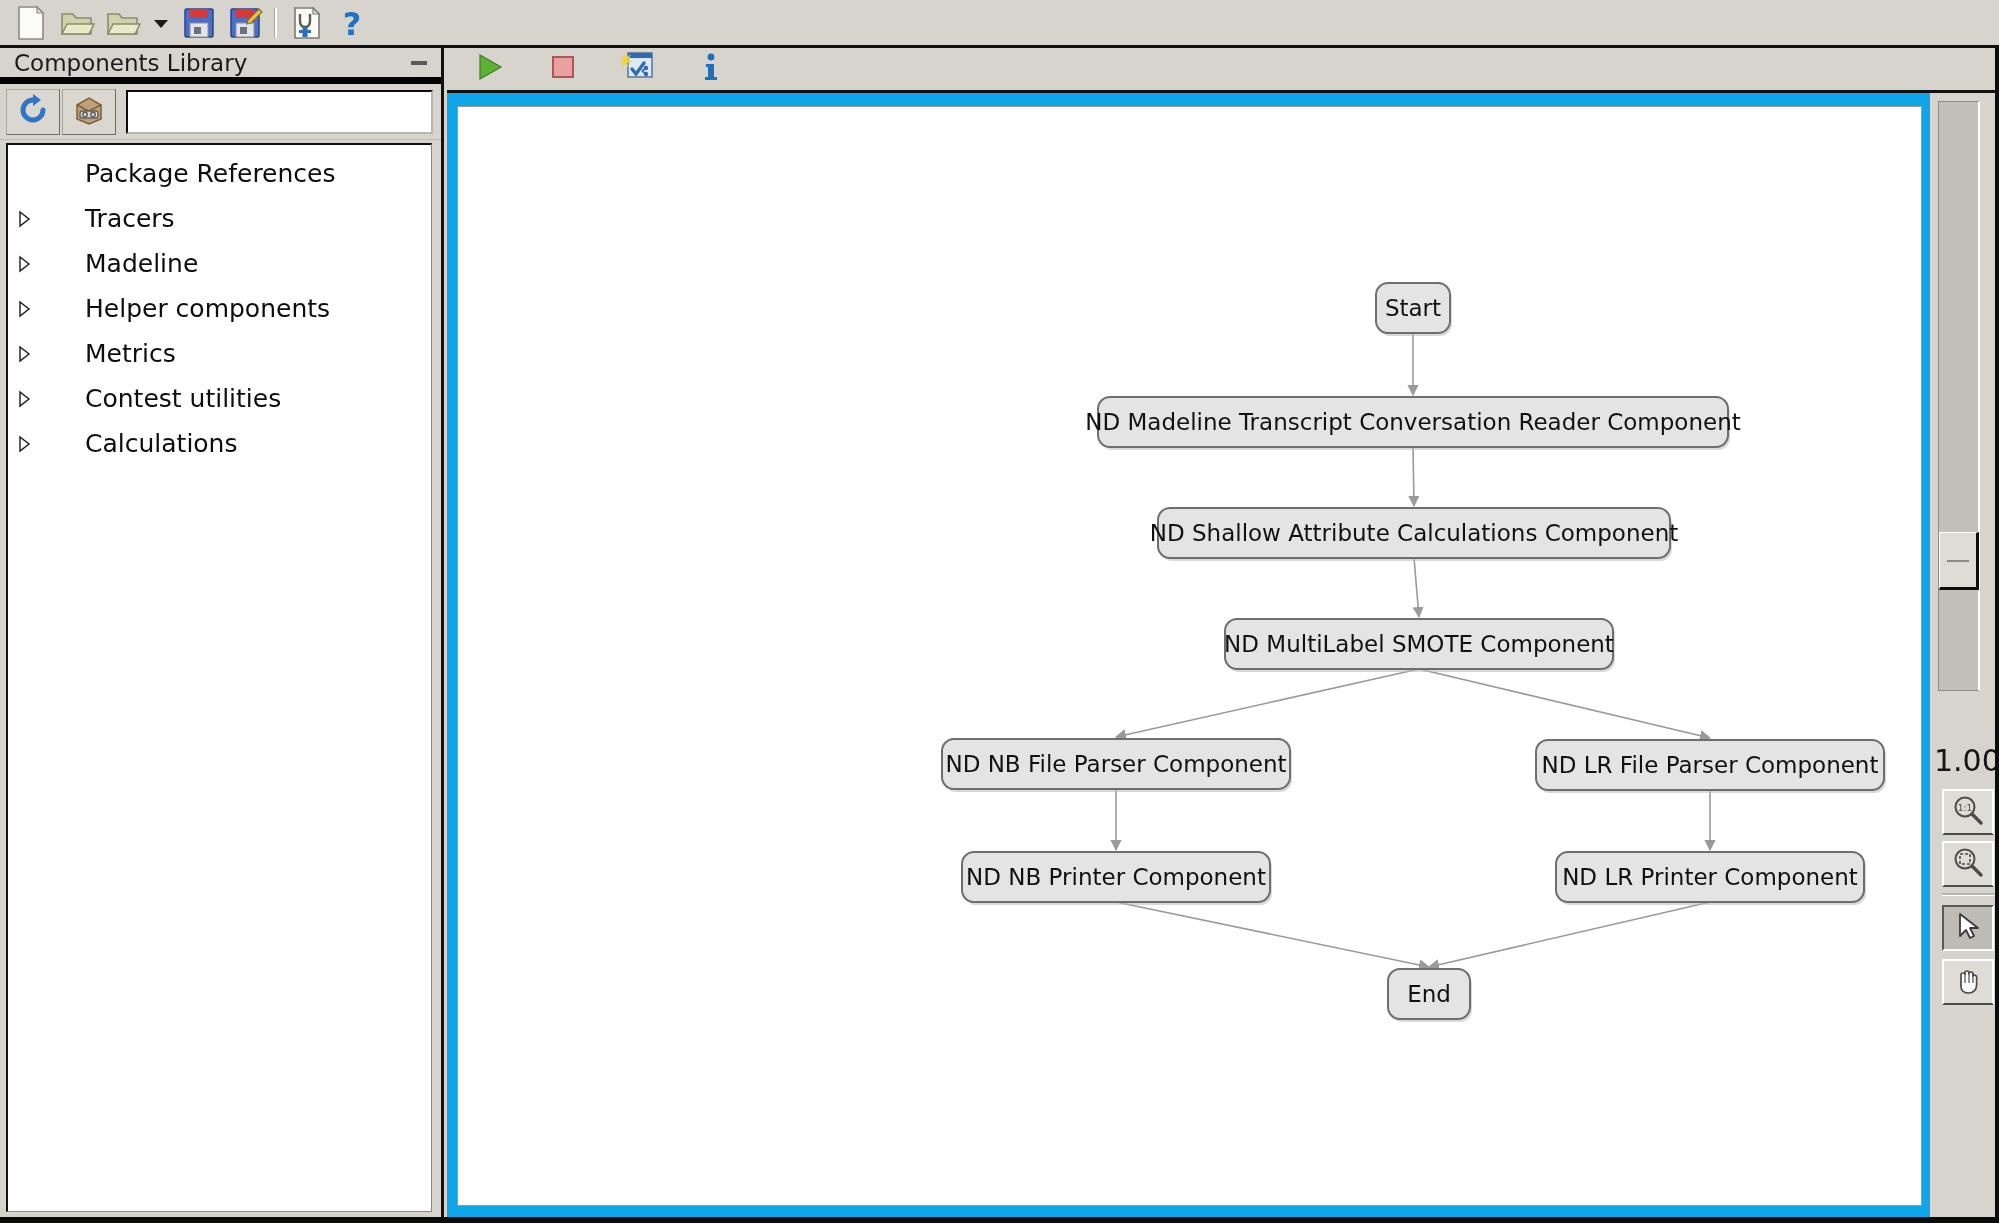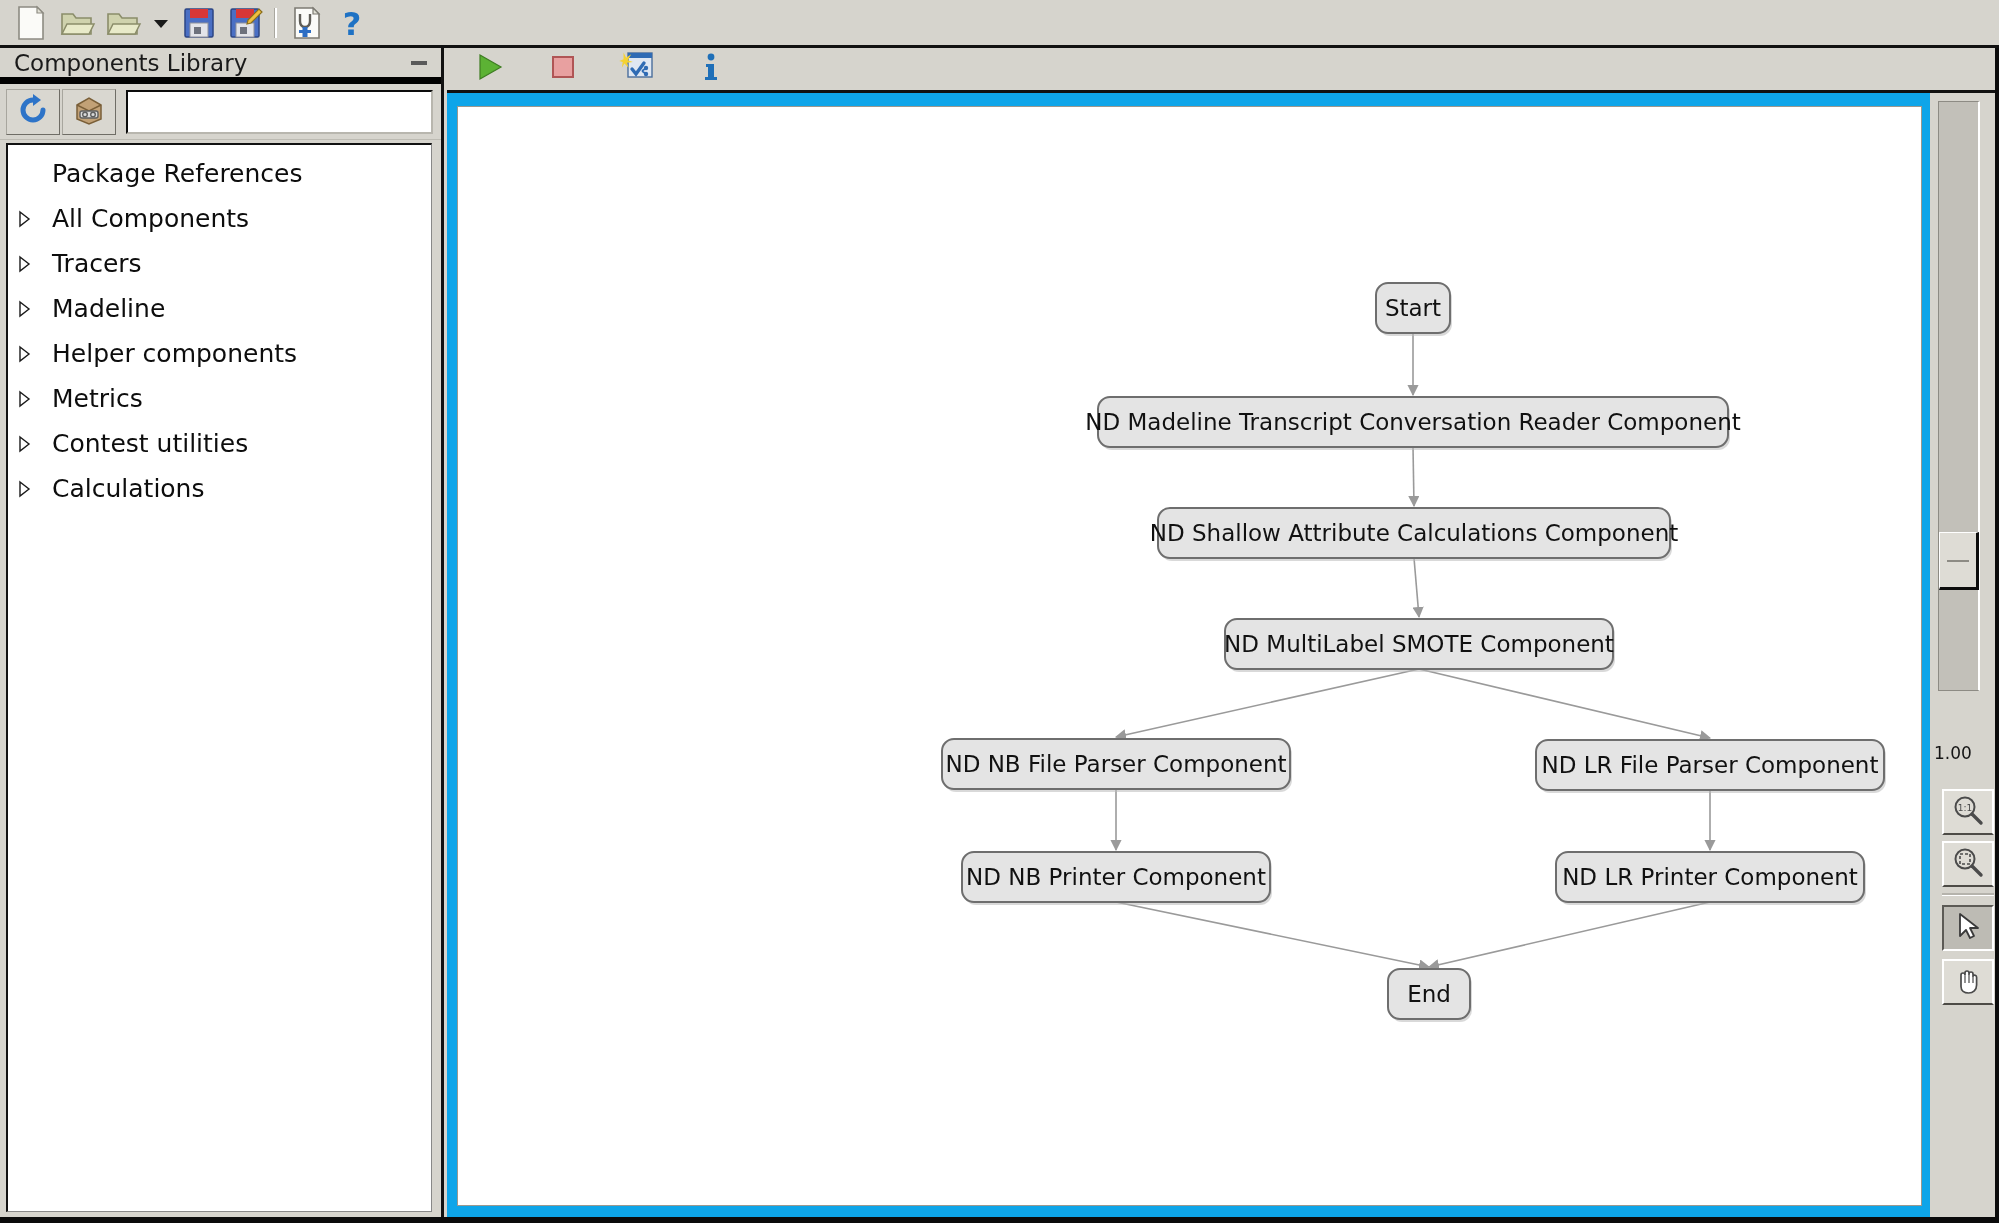--- a/index.html
+++ b/index.html
@@ -104,20 +104,21 @@
     overflow: hidden;
     padding-top: 6px;
   }
   .tree-row {
     display: flex; align-items: center;
     height: 45px;
     padding-left: 8px;
     cursor: pointer;
     font-size: 25px;
     color: #0d0d0d;
+    gap: 33px;
   }
   .tw {
     width: 30px; height: 45px;
     display: flex; align-items: center; justify-content: flex-start;
     flex: 0 0 30px;
   }
   .tw svg { display: block; }
   .tree-label { margin-left: 6px; white-space: nowrap; }
 
   
@@ -178,21 +179,21 @@
   }
   #vscroll-thumb::after {
     content: "";
     position: absolute; left: 7px; top: 50%;
     width: 22px; height: 2px;
     background: #8d8b84;
   }
   #zoom-value {
     position: absolute; left: 4px; top: 650px;
     width: 66px;
-    font-size: 17px;
+    font-size: 30px;
     color: #151515;
     letter-spacing: 0px;
   }
   .zbtn {
     position: absolute; left: 12px;
     width: 52px; height: 46px;
     background: #dedcd5;
     border: 2px solid #ffffff;
     border-right-color: #ffffff;
     border-bottom: 2px solid #4d4b46;
@@ -327,28 +328,20 @@
           </svg>
         </span>
       </div>
       <input id="lp-search" type="text" value="" placeholder="" style="">
     </div>
 
     <div id="lp-tree">
         <div class="tree-row">
           <span class="tw"></span>
           <span class="tree-label">Package References</span>
-        </div>
-        <div class="tree-row">
-          <span class="tw">
-            <svg width="16" height="18" viewBox="0 0 16 18">
-              <path d="M4 2 L13 9 L4 16 Z" fill="none" stroke="#1a1a1a" stroke-width="1.4"></path>
-            </svg>
-          </span>
-          <span class="tree-label">All Components</span>
         </div>
         <div class="tree-row">
           <span class="tw">
             <svg width="16" height="18" viewBox="0 0 16 18">
               <path d="M4 2 L13 9 L4 16 Z" fill="none" stroke="#1a1a1a" stroke-width="1.4"></path>
             </svg>
           </span>
           <span class="tree-label">Tracers</span>
         </div>
         <div class="tree-row">

